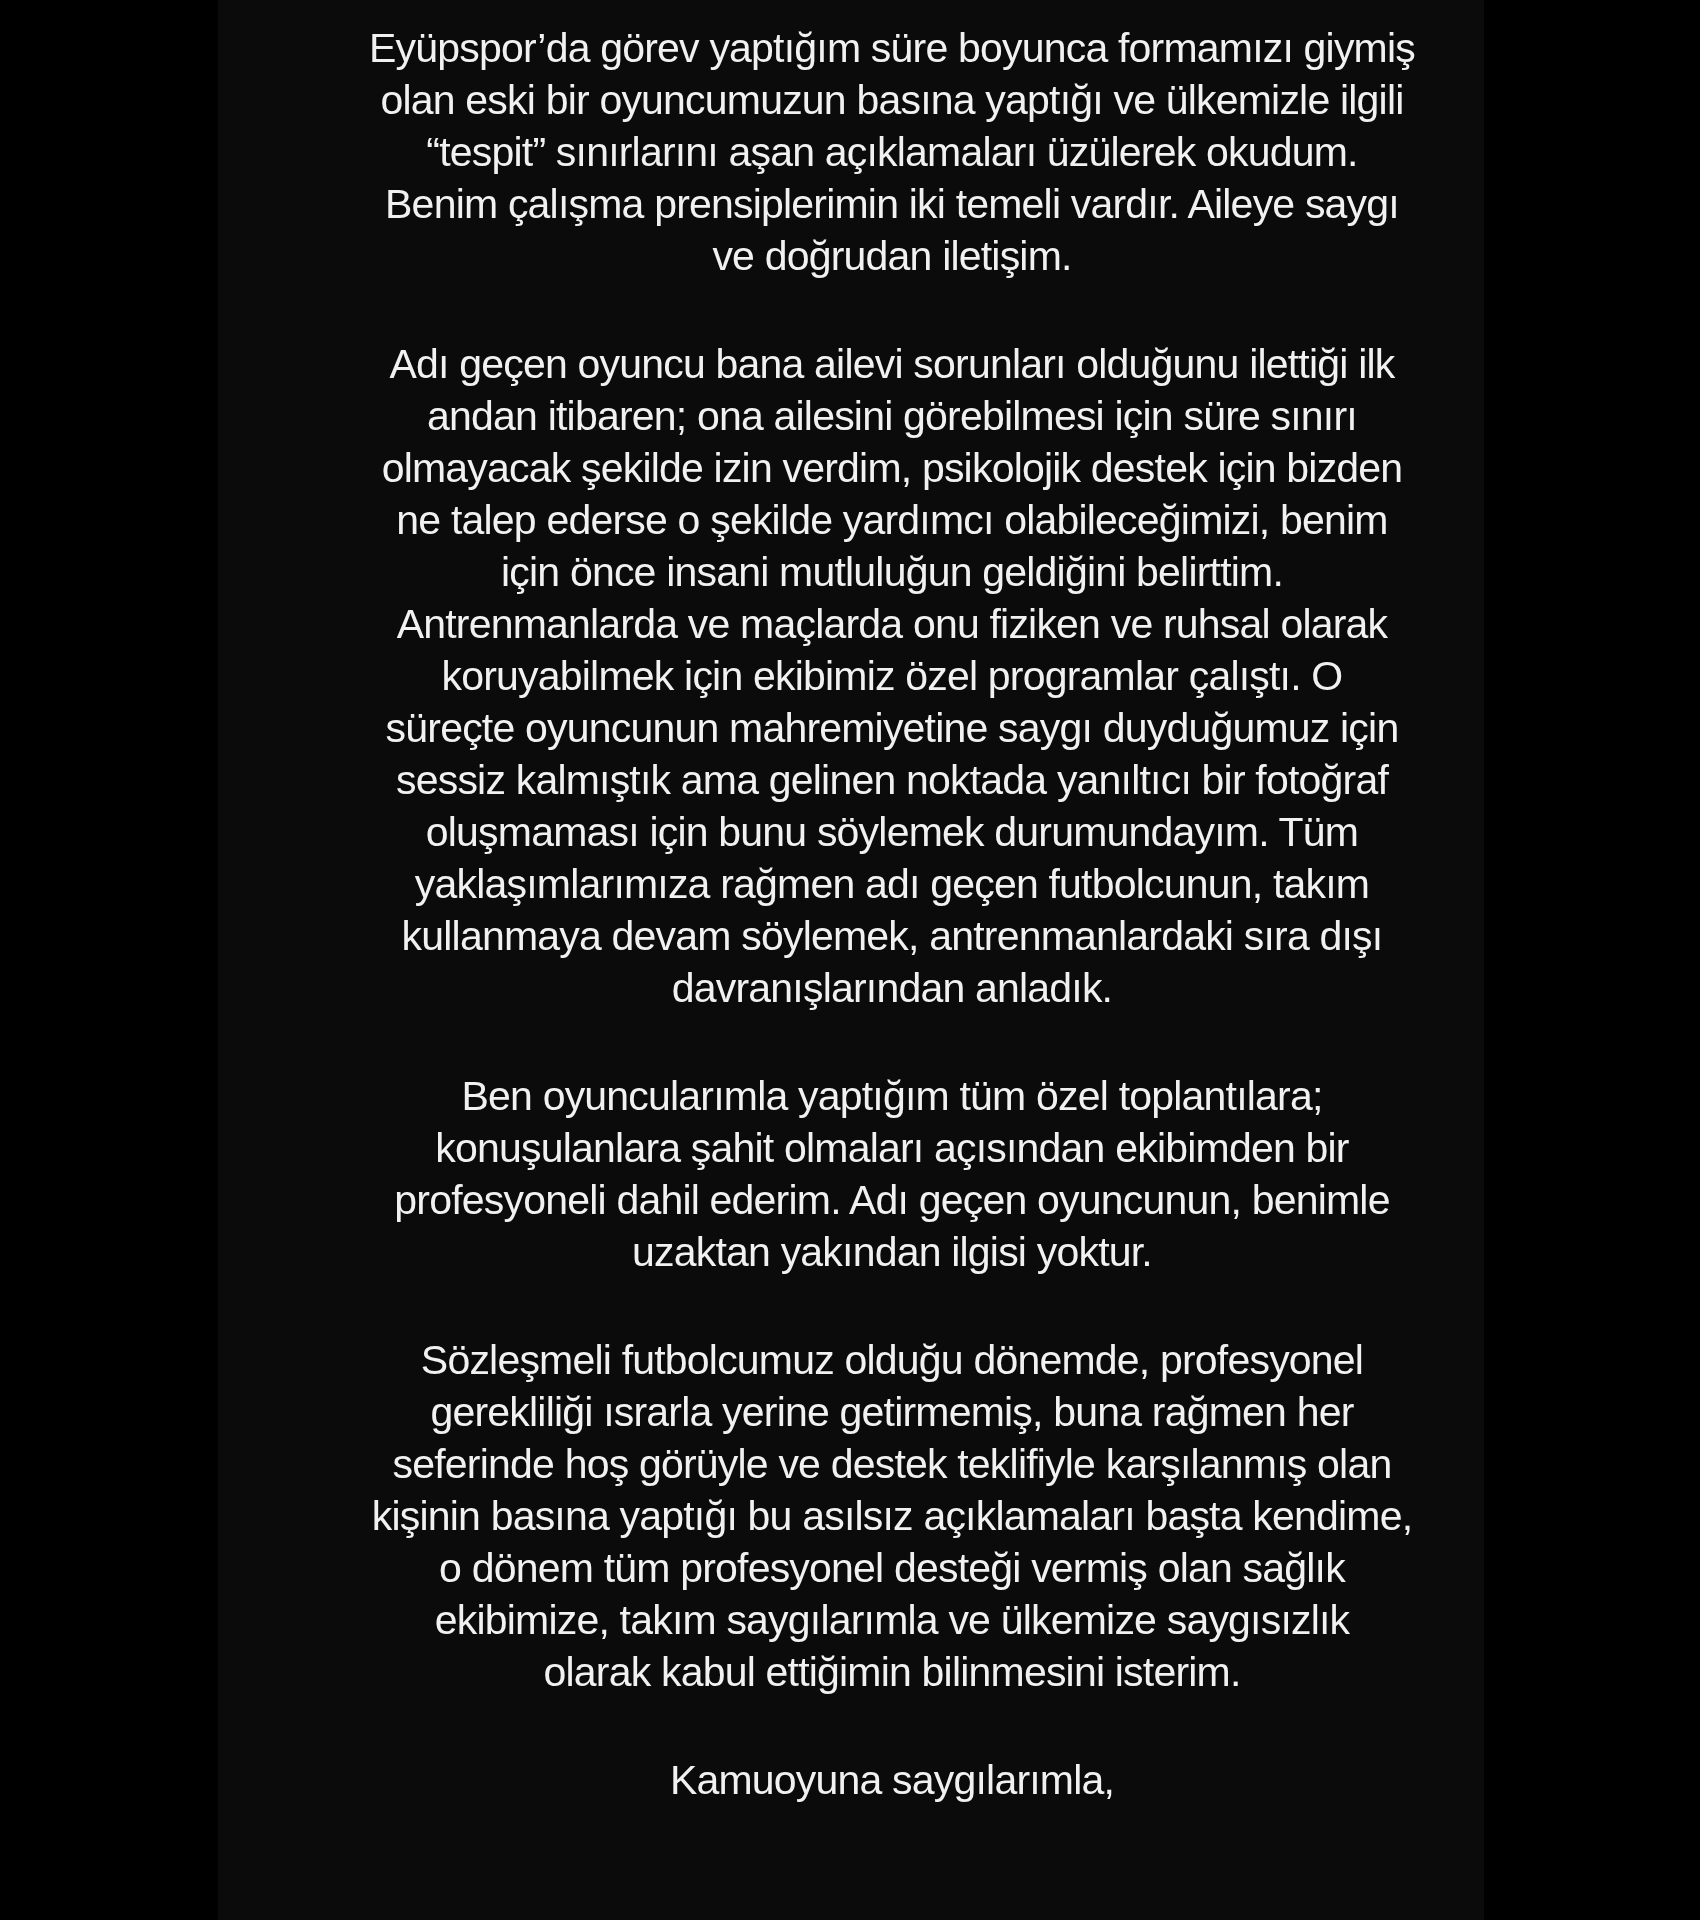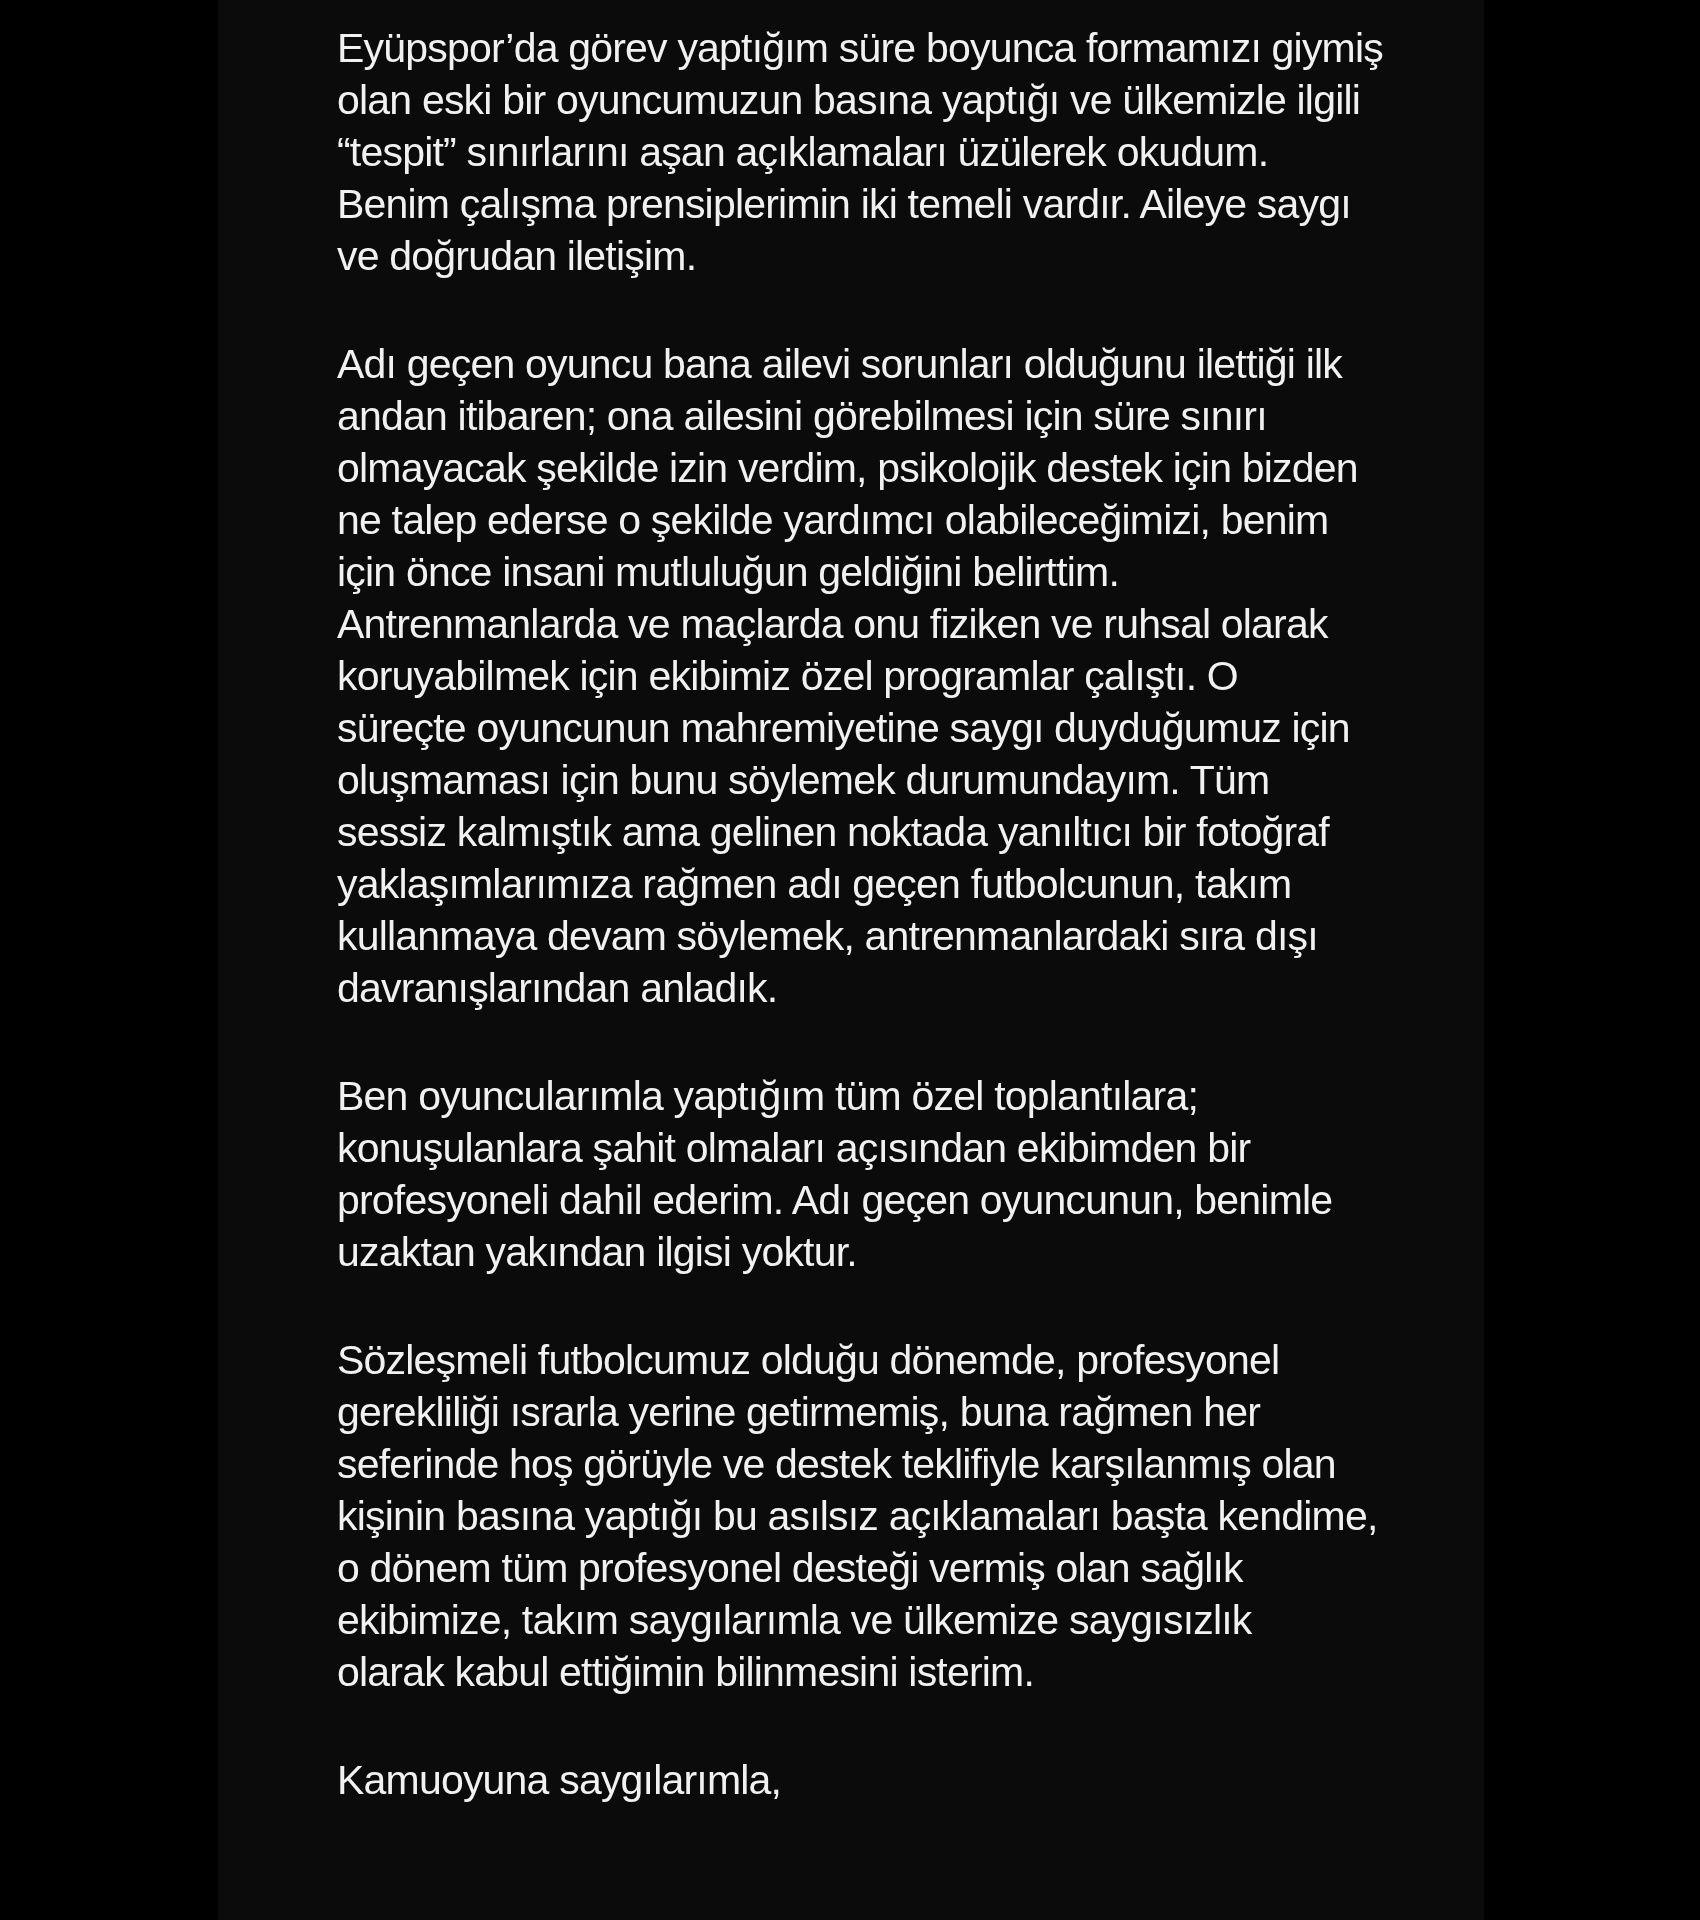--- a/index.html
+++ b/index.html
@@ -6,20 +6,21 @@
     margin: 0;
     padding: 0;
     background: #000;
   }
   #screen {
     position: relative;
     width: 1505px;
     height: 1920px;
     background: #000;
     overflow: hidden;
+    text-align: center;
   }
   .panel {
     position: absolute;
     left: 218px;
     top: 0;
     width: 1266px;
     height: 1920px;
     background: #0b0b0b;
   }
   .statement-text {
@@ -60,22 +61,22 @@
         </div>
         <div class="paragraph">
           <div class="line">Adı geçen oyuncu bana ailevi sorunları olduğunu ilettiği ilk</div>
           <div class="line">andan itibaren; ona ailesini görebilmesi için süre sınırı</div>
           <div class="line">olmayacak şekilde izin verdim, psikolojik destek için bizden</div>
           <div class="line">ne talep ederse o şekilde yardımcı olabileceğimizi, benim</div>
           <div class="line">için önce insani mutluluğun geldiğini belirttim.</div>
           <div class="line">Antrenmanlarda ve maçlarda onu fiziken ve ruhsal olarak</div>
           <div class="line">koruyabilmek için ekibimiz özel programlar çalıştı. O</div>
           <div class="line">süreçte oyuncunun mahremiyetine saygı duyduğumuz için</div>
+          <div class="line">sessiz kalmıştık ama gelinen noktada yanıltıcı bir fotoğraf</div>
           <div class="line">oluşmaması için bunu söylemek durumundayım. Tüm</div>
-          <div class="line">sessiz kalmıştık ama gelinen noktada yanıltıcı bir fotoğraf</div>
           <div class="line">yaklaşımlarımıza rağmen adı geçen futbolcunun, takım</div>
           <div class="line">kullanmaya devam söylemek, antrenmanlardaki sıra dışı</div>
           <div class="line">davranışlarından anladık.</div>
         </div>
         <div class="paragraph">
           <div class="line">Ben oyuncularımla yaptığım tüm özel toplantılara;</div>
           <div class="line">konuşulanlara şahit olmaları açısından ekibimden bir</div>
           <div class="line">profesyoneli dahil ederim. Adı geçen oyuncunun, benimle</div>
           <div class="line">uzaktan yakından ilgisi yoktur.</div>
         </div>

